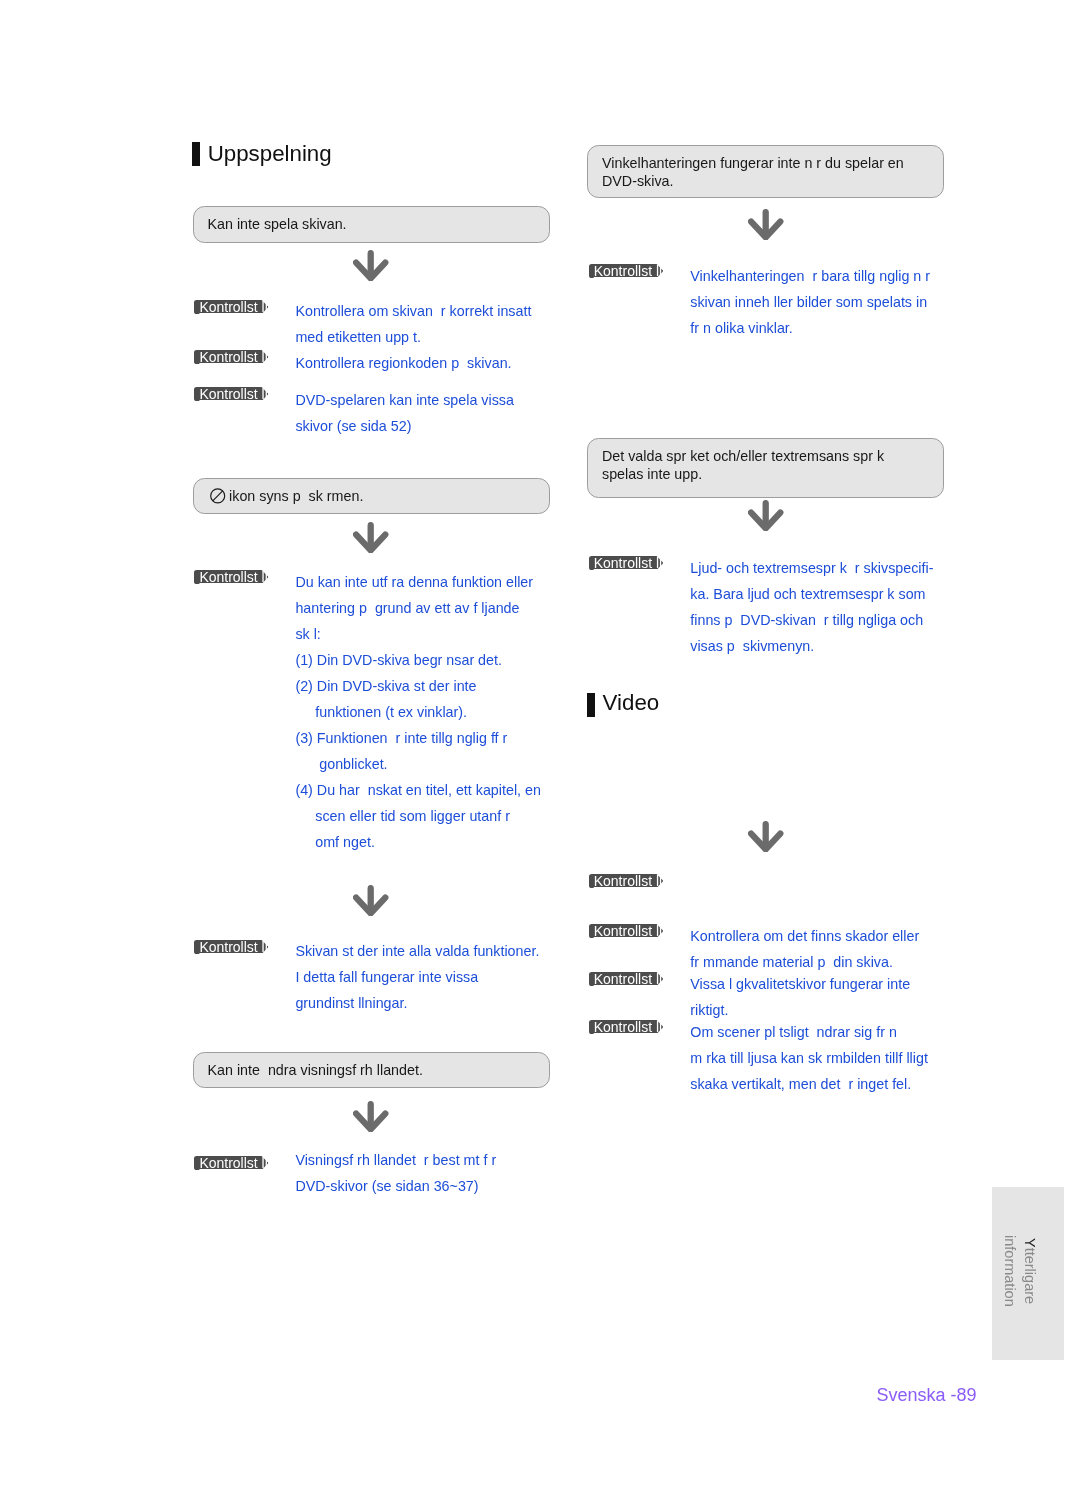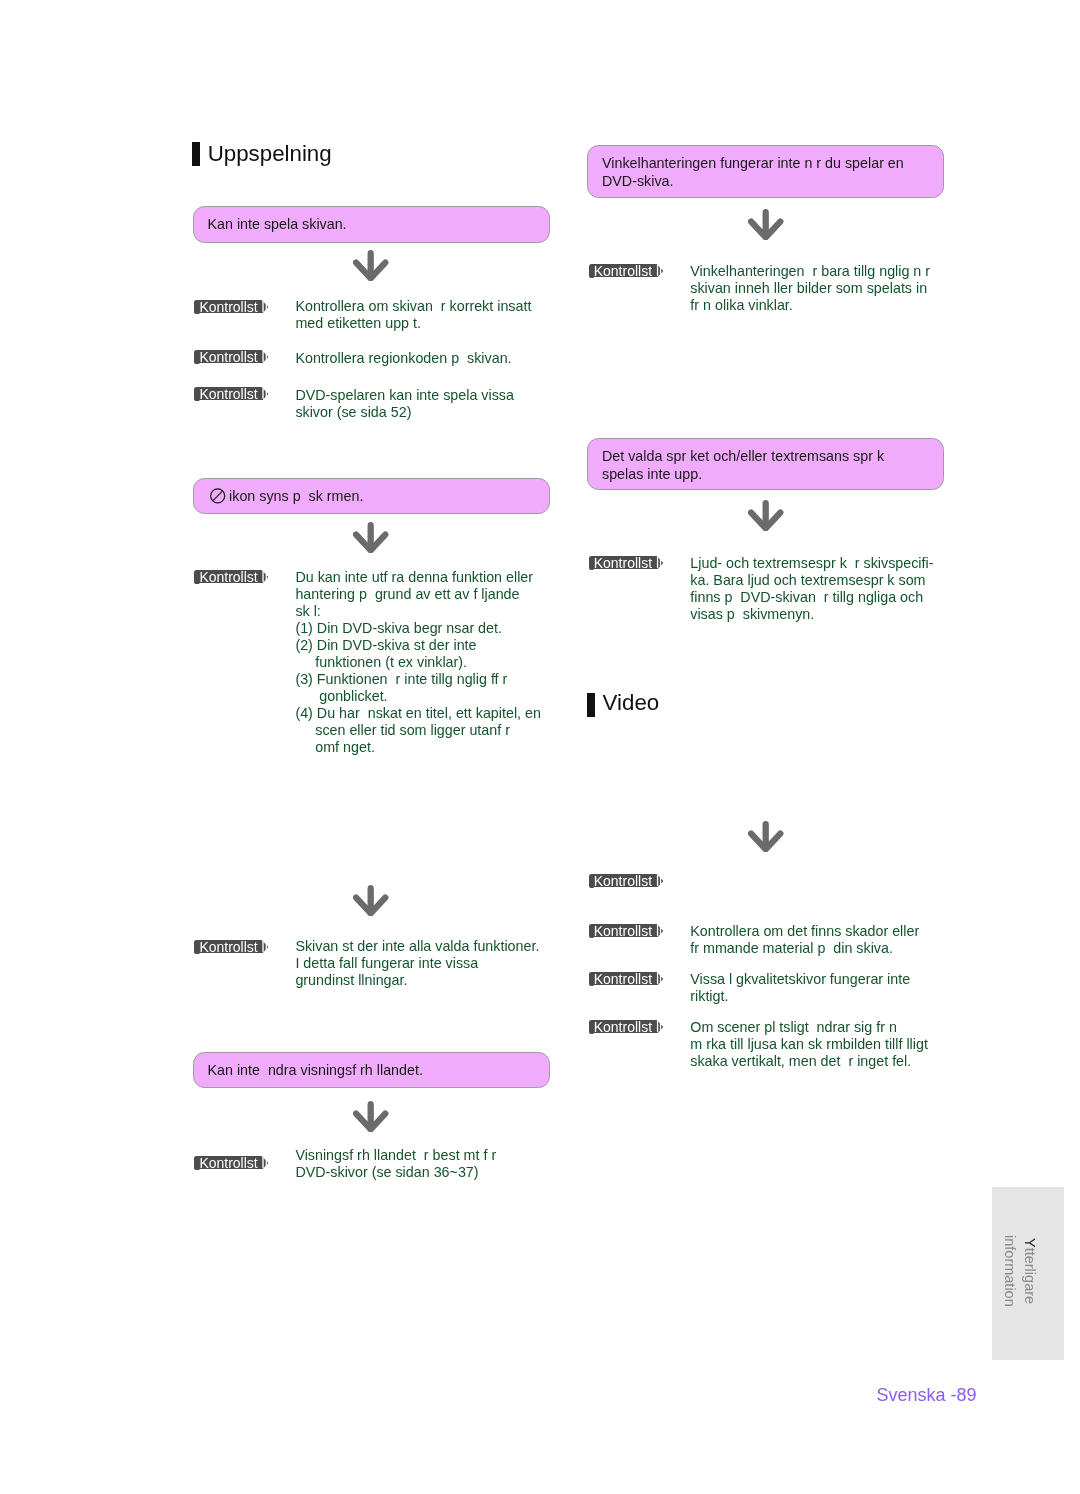--- a/index.html
+++ b/index.html
@@ -9,36 +9,36 @@
        position:relative;overflow:hidden;
        -webkit-font-smoothing:antialiased;}
   .page{position:absolute;left:0;top:0;width:1080px;height:1494px;margin-left:28px;}
 
   
   .sec-head{position:absolute;white-space:nowrap;}
   .sec-head .bar{position:absolute;background:#111111;}
   .sec-head .txt{position:absolute;font-size:22.3px;line-height:0;color:#111111;}
 
   
-  .pbox{position:absolute;background:#f0abfc;border:1px solid #9d9d9d;
+  .pbox{position:absolute;background:#e5e5e5;border:1px solid #9d9d9d;
         border-radius:11.5px;box-sizing:border-box;}
   .pbox .t{position:absolute;left:14.0px;top:9.0px;font-size:14.3px;line-height:17.8px;
            color:#181818;white-space:pre;}
   .pbox .t .noicon{display:inline-block;vertical-align:-3.1px;margin-right:0px;}
 
   
   .arrow{position:absolute;}
 
   
   .chk{position:absolute;}
   .chk .lbl{position:absolute;left:5.2px;top:3.1px;font-size:14px;line-height:9px;
             color:#ffffff;white-space:nowrap;text-decoration:underline;}
 
   
-  .ans{position:absolute;font-size:14.3px;line-height:17px;color:#14532d;white-space:pre;}
+  .ans{position:absolute;font-size:14.3px;line-height:26px;color:#1d4ed8;white-space:pre;}
 
   
   .tab{position:absolute;background:#e5e5e5;}
   .tab .vwrap{position:absolute;left:-8.3px;top:-2.5px;width:71.6px;height:173px;
               display:flex;align-items:center;justify-content:center;}
   .tab .vtxt{writing-mode:vertical-rl;font-size:14.5px;line-height:19.6px;
              color:#8a8a8a;text-align:center;white-space:nowrap;}
   .tab .vtxt .cap{color:#1a1a1a;}
 
   
@@ -160,21 +160,21 @@
   <div class="chk" style="left:560.5px;top:263.9px;">
     <svg width="74.5" height="14" viewBox="0 0 74.5 14">
         <path d="M2.6 0 H67.6 L74.5 7 L67.6 14 H2.6 A2.6 2.6 0 0 1 0 11.4 V2.6 A2.6 2.6 0 0 1 2.6 0 Z" fill="#4c4c4c"></path>
       </svg>
     <span class="lbl">Kontrollst lle 1</span>
   </div>
   <div class="ans" style="left:662.3px;top:262.8px;">Vinkelhanteringen  r bara tillg nglig n r
 skivan inneh ller bilder som spelats in
 fr n olika vinklar.</div>
 
-  <div class="pbox" style="left:559px;top:437.9px;width:357px;height:52px;">
+  <div class="pbox" style="left:559px;top:437.9px;width:357px;height:60px;">
     <div class="t"><span>Det valda spr ket och/eller textremsans spr k</span><br><span>spelas inte upp.</span></div>
   </div>
   <svg class="arrow" style="left:719.8px;top:500px;" width="36" height="31" viewBox="0 0 36 31">
       <path d="M17.7 3.1 L17.7 21.5" stroke="#6b6b6b" stroke-width="6.3" stroke-linecap="round" fill="none"></path>
       <path d="M3.1 12.6 L17.7 28.3 L32.3 12.6" stroke="#6b6b6b" stroke-width="6.3" stroke-linecap="round" stroke-linejoin="miter" fill="none"></path>
     </svg>
 
   <div class="chk" style="left:560.5px;top:556.1px;">
     <svg width="74.5" height="14" viewBox="0 0 74.5 14">
         <path d="M2.6 0 H67.6 L74.5 7 L67.6 14 H2.6 A2.6 2.6 0 0 1 0 11.4 V2.6 A2.6 2.6 0 0 1 2.6 0 Z" fill="#4c4c4c"></path>

